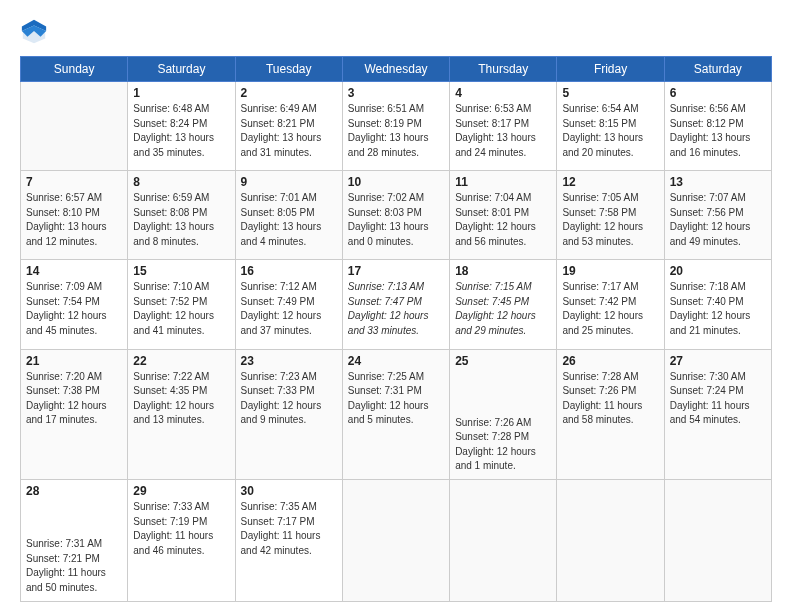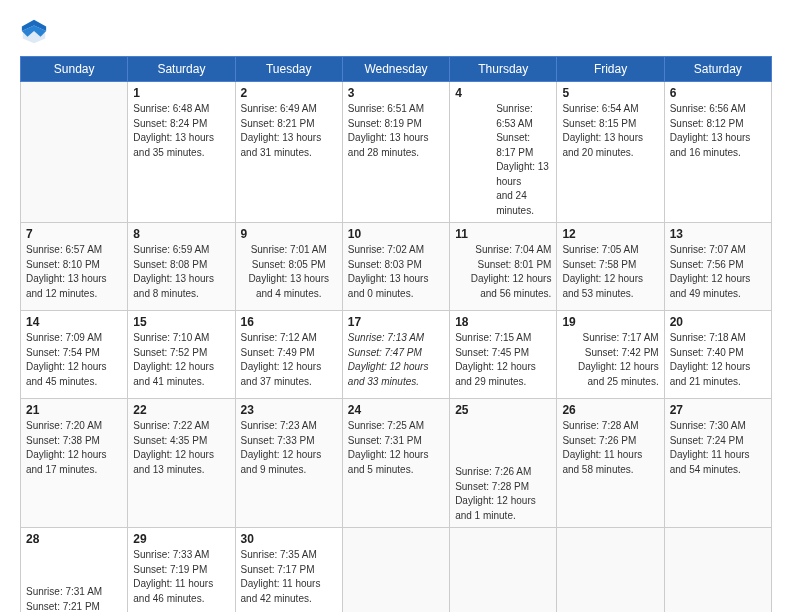--- a/index.html
+++ b/index.html
@@ -155,21 +155,21 @@
           </td>
           <td>
             <span class="day-number">3</span>
             <div class="day-info" style="white-space: pre-line;">Sunrise: 6:51 AM
 Sunset: 8:19 PM
 Daylight: 13 hours
 and 28 minutes.</div>
           </td>
           <td>
             <span class="day-number">4</span>
-            <div class="day-info" style="white-space: pre-line; margin-left: 41px;">Sunrise: 6:53 AM
+            <div class="day-info" style="white-space: pre-line;">Sunrise: 6:53 AM
 Sunset: 8:17 PM
 Daylight: 13 hours
 and 24 minutes.</div>
           </td>
           <td>
             <span class="day-number">5</span>
             <div class="day-info" style="white-space: pre-line;">Sunrise: 6:54 AM
 Sunset: 8:15 PM
 Daylight: 13 hours
 and 20 minutes.</div>
@@ -192,35 +192,35 @@
           </td>
           <td>
             <span class="day-number">8</span>
             <div class="day-info" style="white-space: pre-line;">Sunrise: 6:59 AM
 Sunset: 8:08 PM
 Daylight: 13 hours
 and 8 minutes.</div>
           </td>
           <td>
             <span class="day-number">9</span>
-            <div class="day-info" style="white-space: pre-line; text-align: center;">Sunrise: 7:01 AM
+            <div class="day-info" style="white-space: pre-line;">Sunrise: 7:01 AM
 Sunset: 8:05 PM
 Daylight: 13 hours
 and 4 minutes.</div>
           </td>
           <td>
             <span class="day-number">10</span>
             <div class="day-info" style="white-space: pre-line;">Sunrise: 7:02 AM
 Sunset: 8:03 PM
 Daylight: 13 hours
 and 0 minutes.</div>
           </td>
           <td>
             <span class="day-number">11</span>
-            <div class="day-info" style="white-space: pre-line; text-align: right;">Sunrise: 7:04 AM
+            <div class="day-info" style="white-space: pre-line;">Sunrise: 7:04 AM
 Sunset: 8:01 PM
 Daylight: 12 hours
 and 56 minutes.</div>
           </td>
           <td>
             <span class="day-number">12</span>
             <div class="day-info" style="white-space: pre-line;">Sunrise: 7:05 AM
 Sunset: 7:58 PM
 Daylight: 12 hours
 and 53 minutes.</div>
@@ -257,28 +257,28 @@
           </td>
           <td>
             <span class="day-number">17</span>
             <div class="day-info" style="white-space: pre-line; font-style: italic;">Sunrise: 7:13 AM
 Sunset: 7:47 PM
 Daylight: 12 hours
 and 33 minutes.</div>
           </td>
           <td>
             <span class="day-number">18</span>
-            <div class="day-info" style="white-space: pre-line;">Sunrise: 7:15 AM
+            <div class="day-info" style="white-space: pre-line; font-style: italic;">Sunrise: 7:15 AM
 Sunset: 7:45 PM
 Daylight: 12 hours
 and 29 minutes.</div>
           </td>
           <td>
             <span class="day-number">19</span>
-            <div class="day-info" style="white-space: pre-line; text-align: right;">Sunrise: 7:17 AM
+            <div class="day-info" style="white-space: pre-line;">Sunrise: 7:17 AM
 Sunset: 7:42 PM
 Daylight: 12 hours
 and 25 minutes.</div>
           </td>
           <td>
             <span class="day-number">20</span>
             <div class="day-info" style="white-space: pre-line;">Sunrise: 7:18 AM
 Sunset: 7:40 PM
 Daylight: 12 hours
 and 21 minutes.</div>

